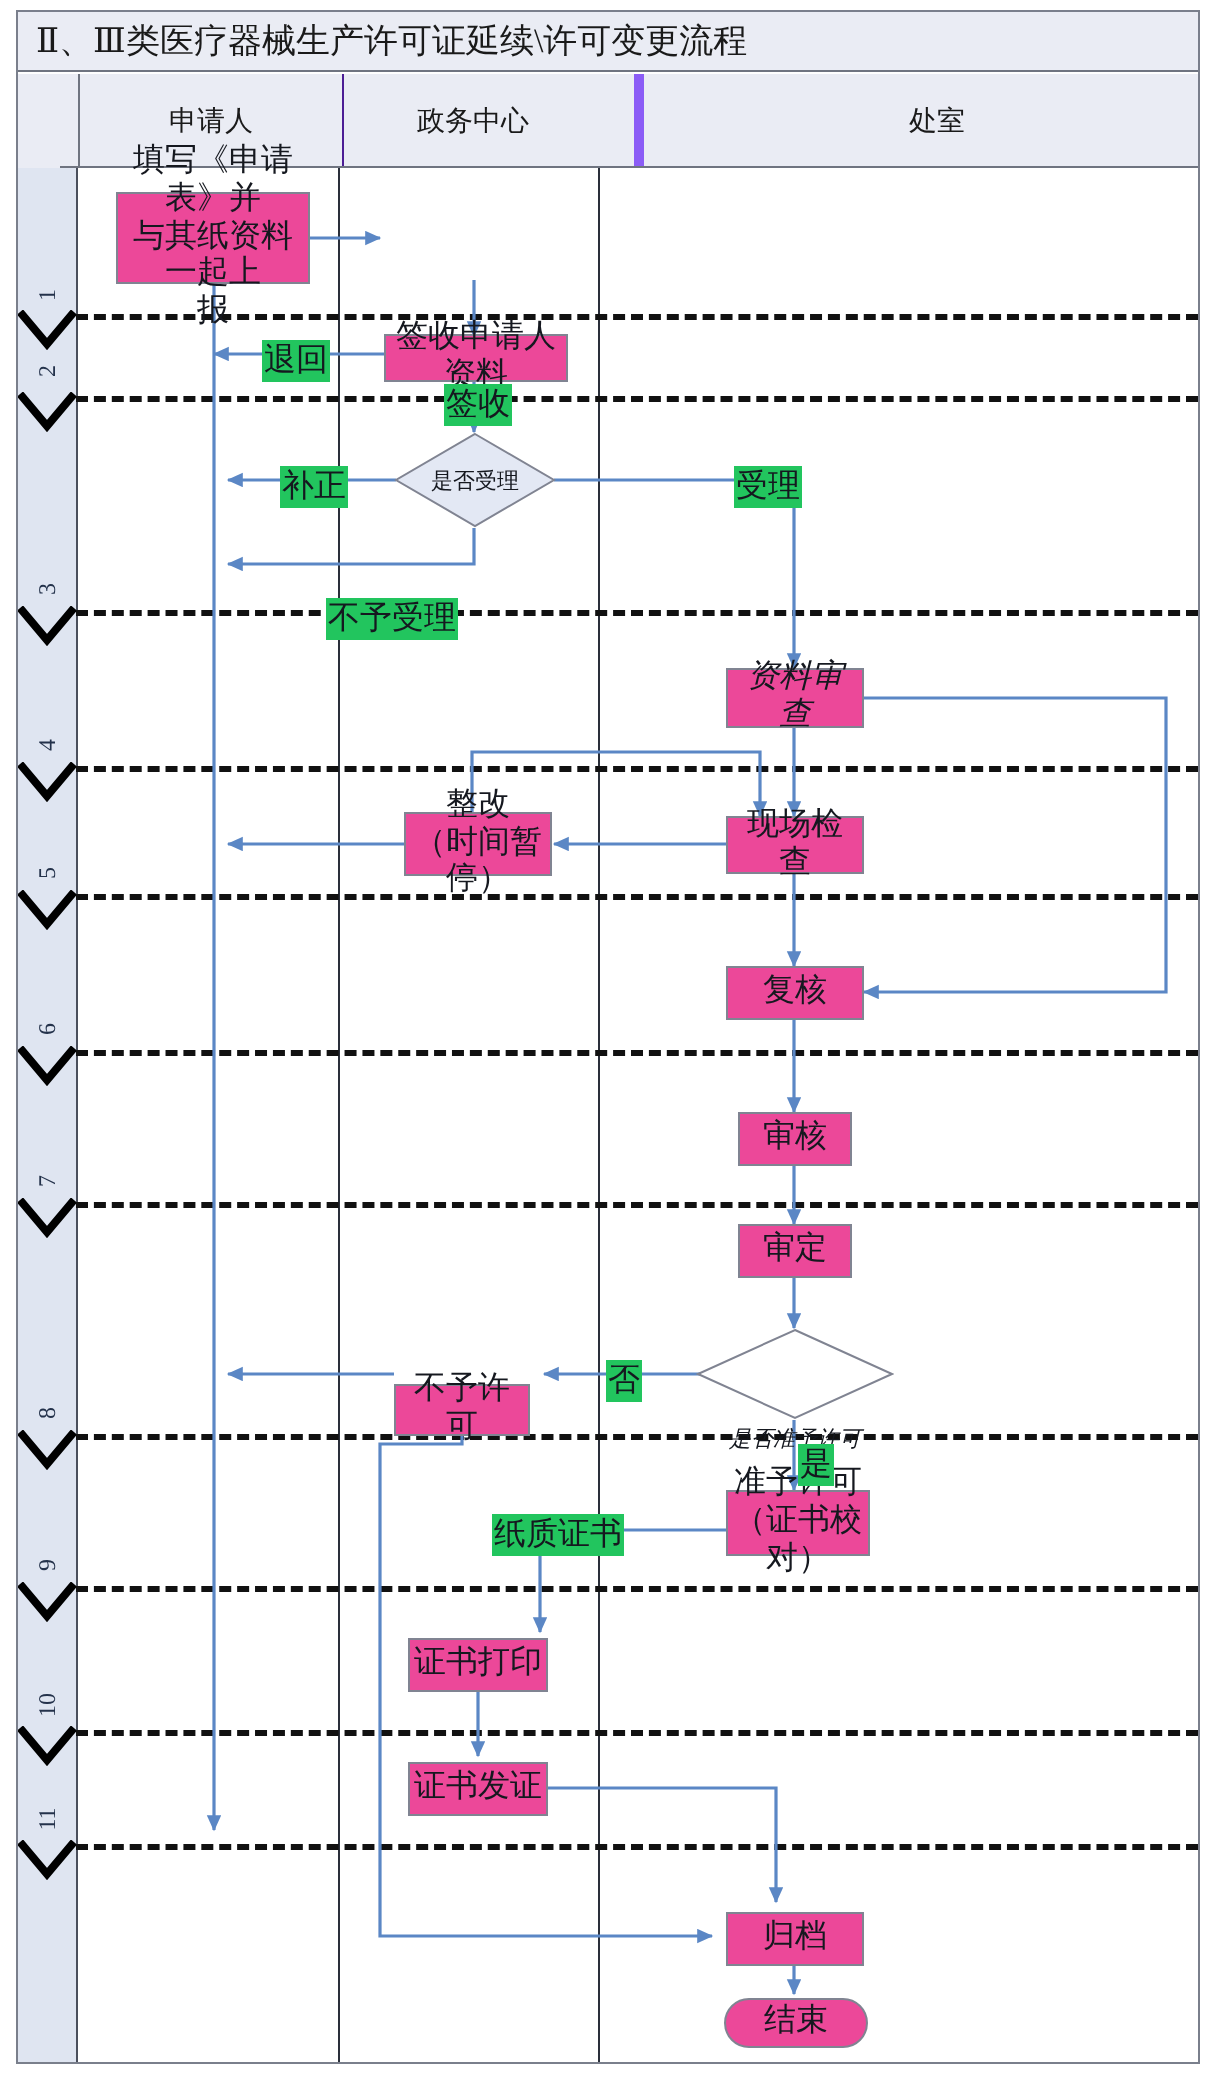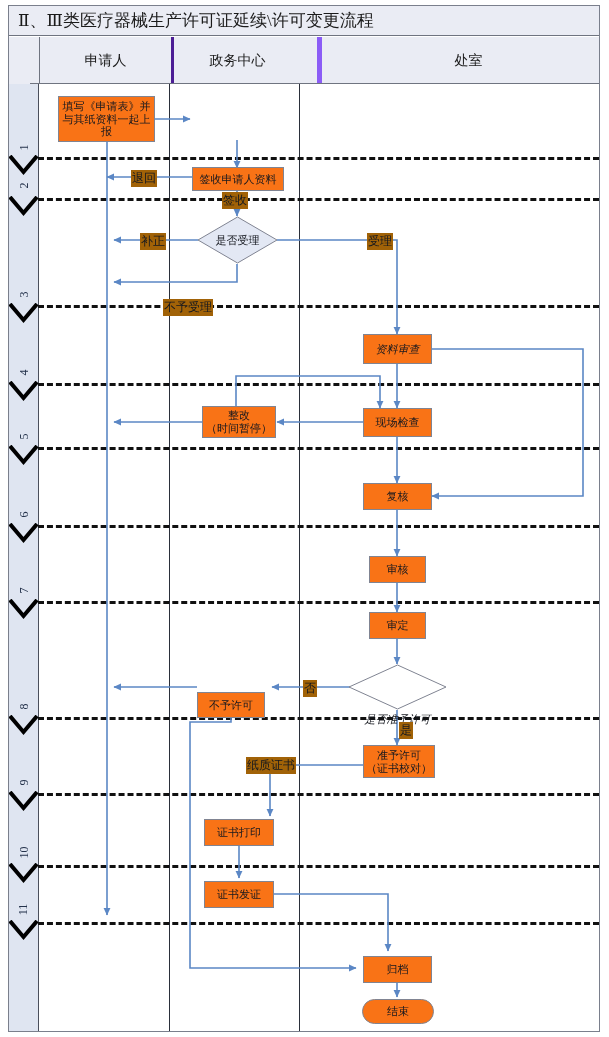--- a/index.html
+++ b/index.html
@@ -20,21 +20,21 @@
             display:flex;align-items:center;}
   .titlebar .t{font-size:17px;padding-left:9px;letter-spacing:0px;white-space:nowrap;}
 
   
   .hdrrow{position:absolute;left:9px;top:37px;width:590px;height:47px;
           background:#eaecf4;box-sizing:border-box;}
   .hdrcell{position:absolute;top:0;height:47px;display:flex;align-items:center;
            justify-content:center;font-size:14px;box-sizing:border-box;}
   .hdr-num{left:0;width:30px;}
   .hdr-a{left:30px;width:132px;border-left:1px solid #6f7480;}
-  .hdr-b{left:162px;width:130px;border-left:3px solid #4c1d95;}
+  .hdr-b{left:162px;width:130px;border-left:1px solid #4c1d95;}
   .hdr-c{left:308px;width:298px;border-left:5px solid #8b5cf6;}
   .hdr-underline{position:absolute;left:30px;top:83px;width:569px;height:1px;background:#6f7480;}
 
   
   .numstrip{position:absolute;left:9px;top:84px;width:29px;height:947px;
             background:#dfe5f1;}
   .numstrip-edge{position:absolute;left:38px;top:84px;width:1px;height:947px;background:#4a4f5c;}
 
   .stepnum{position:absolute;left:9px;width:29px;height:18px;
            display:flex;align-items:center;justify-content:center;
@@ -46,31 +46,31 @@
 
   
   .vline{position:absolute;width:1px;background:#2a2f3a;}
 
   
   .dash{position:absolute;left:38px;width:561px;height:0;
         border-top:3px dashed #111111;}
 
   
   .node{position:absolute;box-sizing:border-box;
-        background:#f97316;border:1px solid #808492;
+        background:#ec4899;border:1px solid #808492;
         display:flex;align-items:center;justify-content:center;text-align:center;
-        font-size:11px;line-height:1.18;color:#15181f;padding:11px 2px;}
+        font-size:16px;line-height:1.18;color:#15181f;padding:11px 2px;}
   .node.term{border-radius:14px;}
   .diamond{position:absolute;}
   .diamond svg{display:block;}
   .dlabel{position:absolute;display:flex;align-items:center;justify-content:center;
           font-size:11px;color:#15181f;text-align:center;pointer-events:none;}
 
   
-  .elabel{position:absolute;font-size:12px;color:#15181f;background:#a16207;
+  .elabel{position:absolute;font-size:16px;color:#15181f;background:#22c55e;
           padding:0 1px;white-space:nowrap;}
 
   
   #wires{position:absolute;left:0;top:0;width:609px;height:1037px;pointer-events:none;}
 </style>
 </head>
 <body>
 
 <div id="sheet">
 

